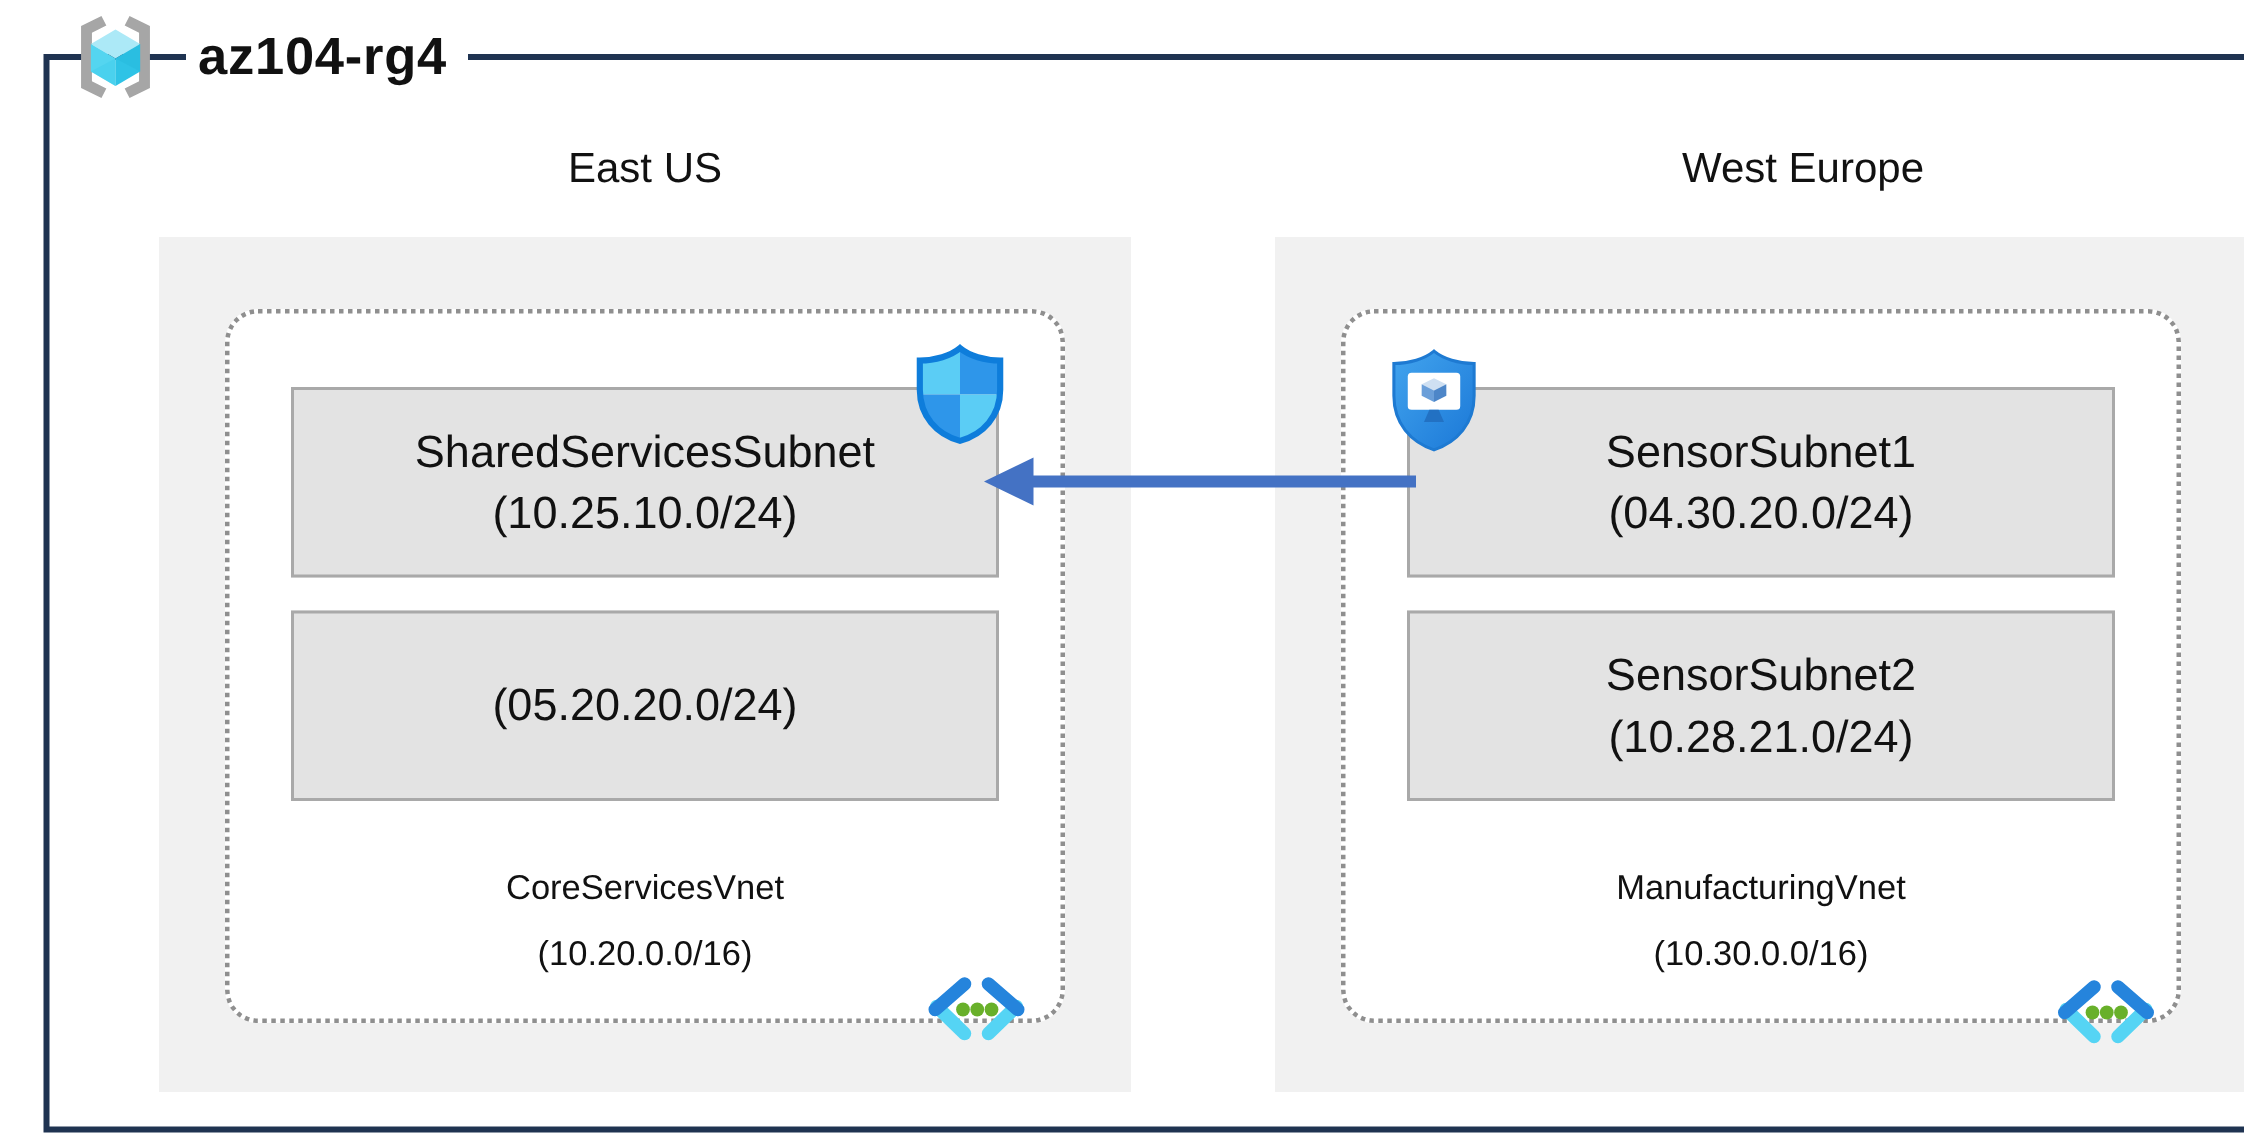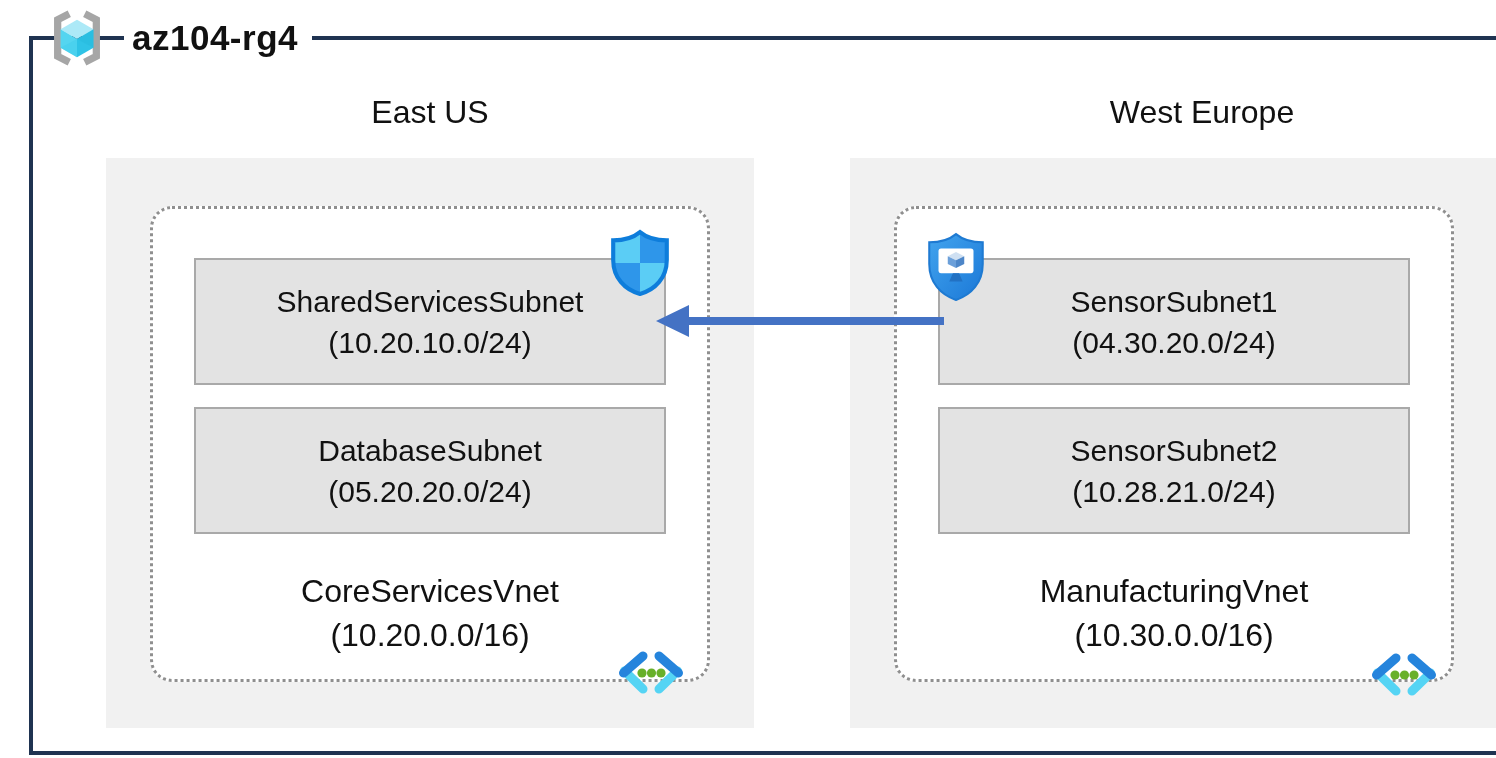--- a/index.html
+++ b/index.html
@@ -11,21 +11,21 @@
     position:absolute;left:1px;top:36px;width:1489px;height:719px;
     border:4px solid #1f3351;box-sizing:border-box;z-index:1;
   }
   .rg-icon{position:absolute;left:16px;top:9px;width:66px;height:58px;z-index:4;}
   .rg-title{
     position:absolute;left:96px;top:12px;z-index:5;background:#ffffff;
     padding:0 14px 0 8px;font-size:35px;font-weight:700;line-height:52px;letter-spacing:.5px;
   }
   .region-label{
     position:absolute;top:88px;width:648px;text-align:center;
-    font-size:32px;line-height:48px;z-index:2;
+    font-size:28px;line-height:48px;z-index:2;
   }
   .region-label.east{left:78px}
   .region-label.west{left:850px}
   .region-box{
     position:absolute;top:158px;width:648px;height:570px;background:#f1f1f1;z-index:1;
   }
   .region-box.east{left:78px}
   .region-box.west{left:822px}
   .vnet-container{
     position:absolute;left:44px;top:48px;width:560px;height:476px;
@@ -34,21 +34,21 @@
   .subnet-box{
     position:absolute;left:50%;transform:translateX(-50%);width:472px;height:127px;
     background:#e3e3e3;border:2px solid #a9a9a9;box-sizing:border-box;
     display:flex;flex-direction:column;align-items:center;justify-content:center;
     text-align:center;font-size:30px;line-height:41px;
   }
   .subnet-pos-1{top:49px}
   .subnet-pos-2{top:198px}
   .vnet-label{
     position:absolute;left:0;right:0;bottom:22px;text-align:center;
-    font-size:32px;line-height:44px;
+    font-size:23px;line-height:44px;
   }
   .badge{position:absolute;z-index:7;}
   .nsg-badge{left:581px;top:229px;width:62px;height:68px;}
   .asg-badge{left:897px;top:231px;width:62px;height:72px;}
   .vnet-glyph{position:absolute;z-index:7;width:68px;height:44px;}
   .vnet-glyph.east{left:589px;top:651px;}
   .vnet-glyph.west{left:1342px;top:653px;}
   .arrow-layer{position:absolute;left:0;top:0;width:1496px;height:758px;z-index:6;pointer-events:none;}
 </style>
 </head>
@@ -70,24 +70,23 @@
 
   <div class="rg-title">az104-rg4</div>
 
   <div class="region-label east">East US</div>
   <div class="region-label west">West Europe</div>
 
   <div class="region-box east">
     <div class="vnet-container">
       <div class="subnet-box subnet-pos-1">
         <span>SharedServicesSubnet</span>
-        <span>(10.20.10.0/24)</span>
+        <span>(10.25.10.0/24)</span>
       </div>
       <div class="subnet-box subnet-pos-2">
-        <span>DatabaseSubnet</span>
         <span>(05.20.20.0/24)</span>
       </div>
       <div class="vnet-label">
         <div>CoreServicesVnet</div>
         <div>(10.20.0.0/16)</div>
       </div>
     </div>
   </div>
 
   <div class="region-box west">

